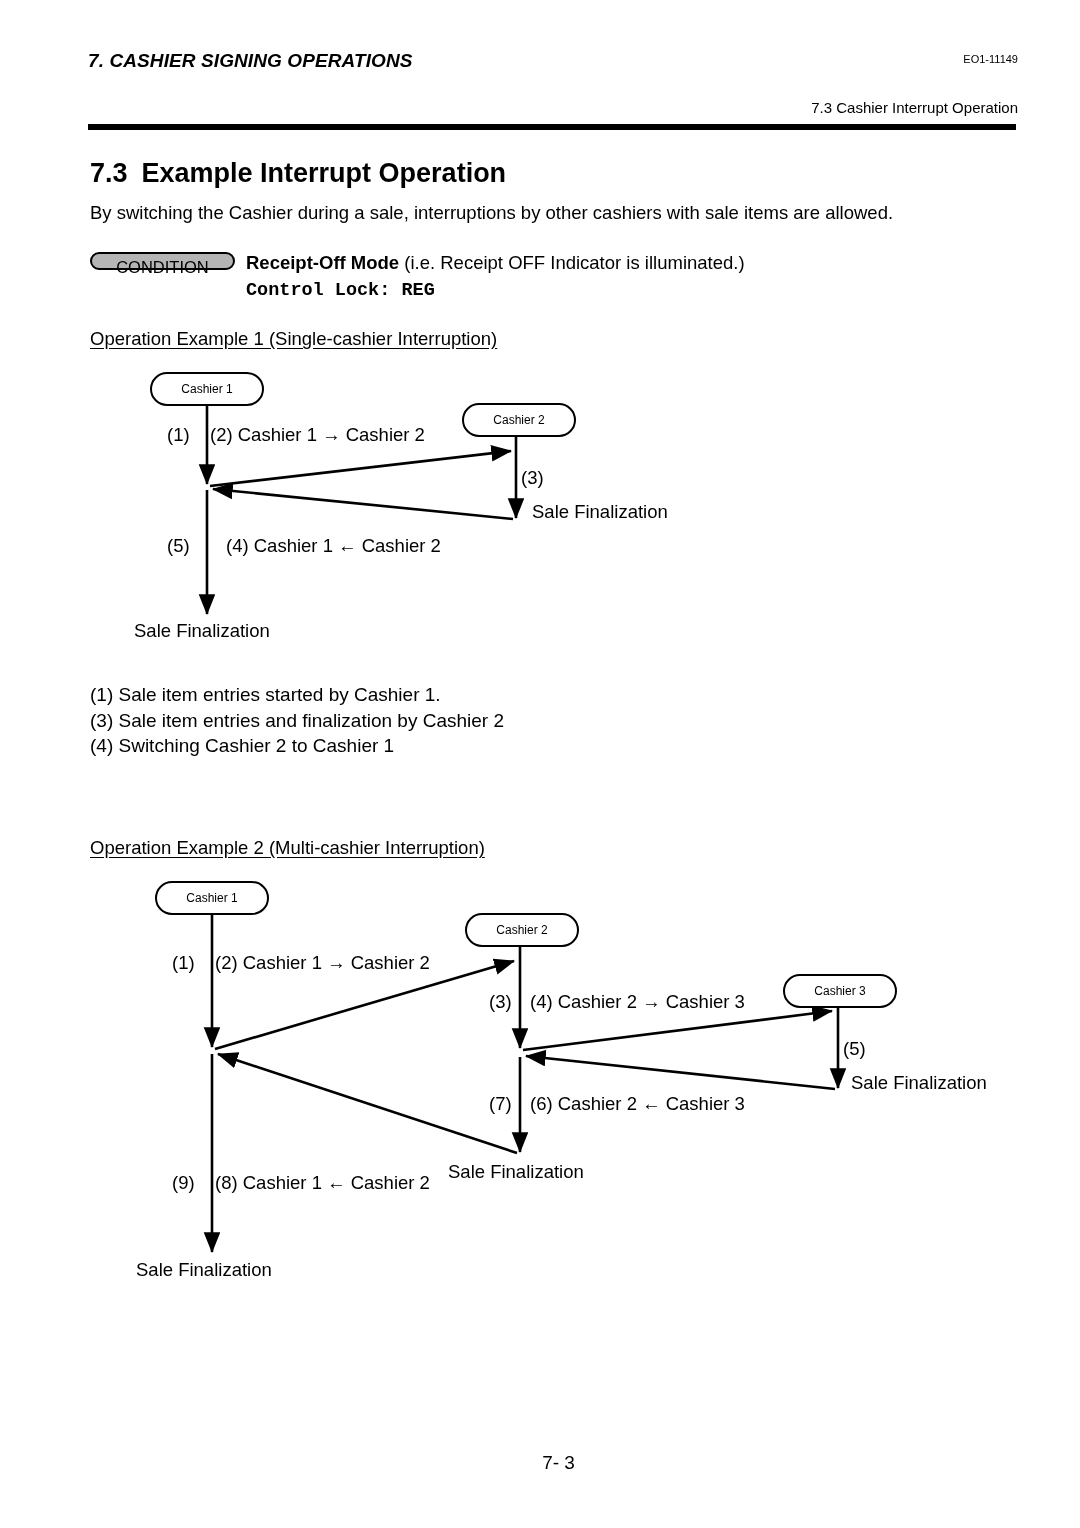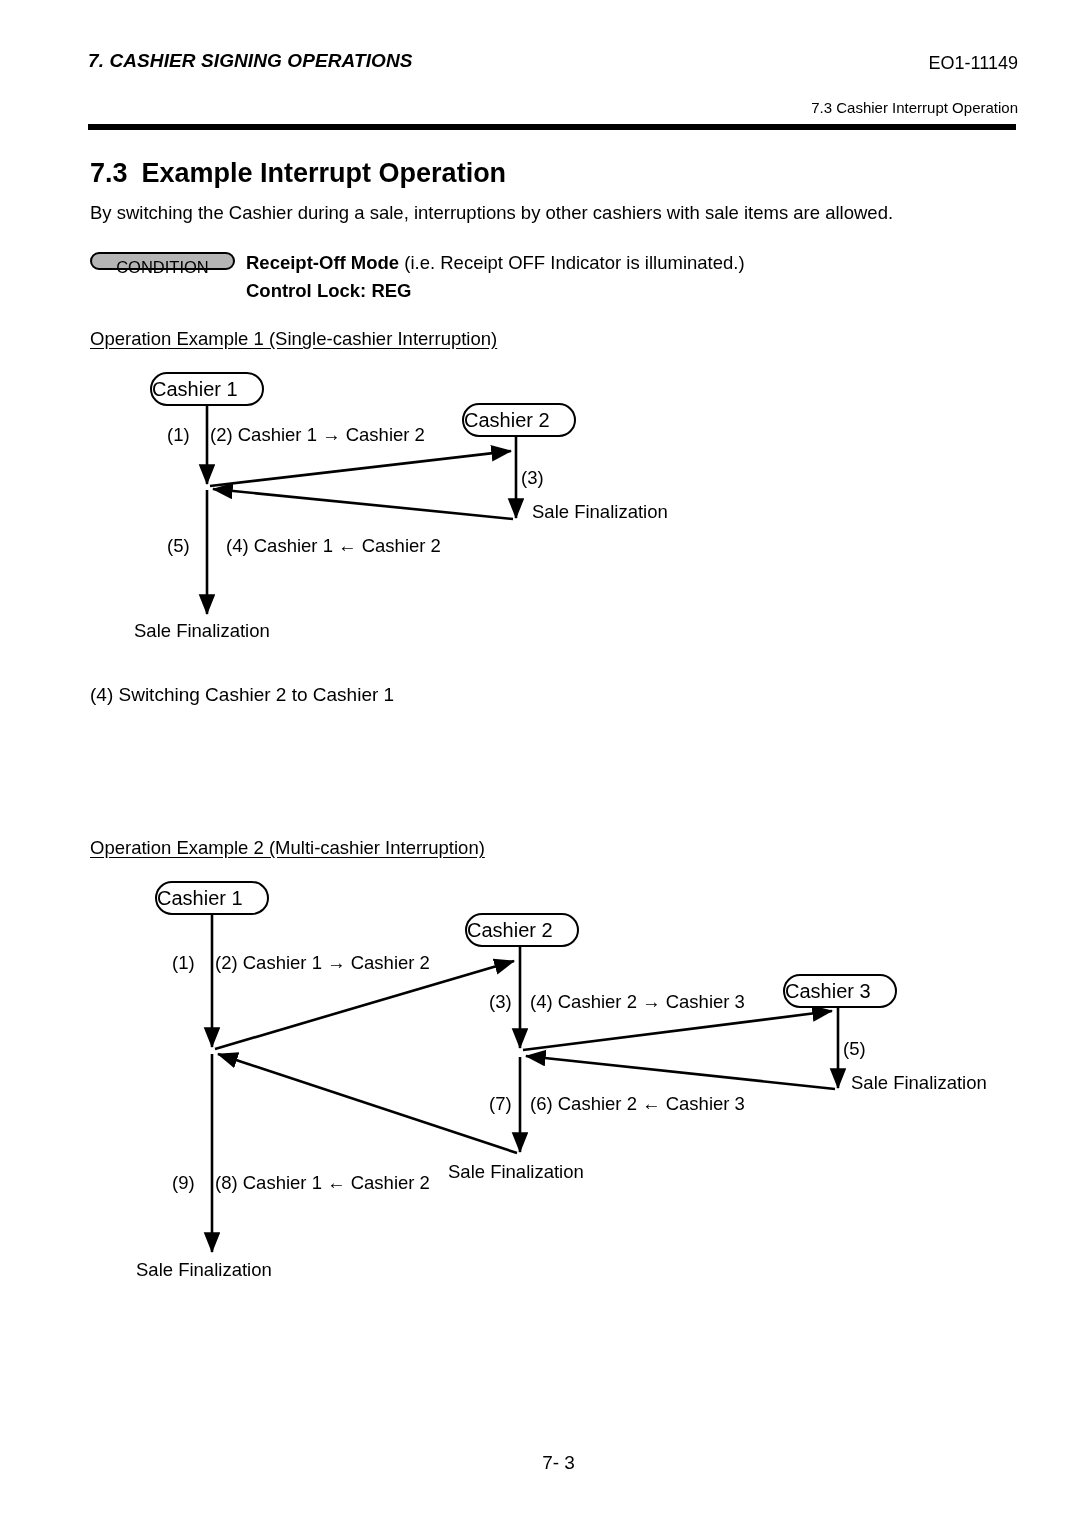--- a/index.html
+++ b/index.html
@@ -24,21 +24,21 @@
     font-size: 19px;
     font-weight: bold;
     letter-spacing: 0.1px;
     white-space: nowrap;
     font-style: italic;
   }
   #header-doc-code {
     position: absolute;
     right: 62px;
     top: 53px;
-    font-size: 18px;
+    font-size: 11px;
     white-space: nowrap;
   }
   #header-section-ref {
     position: absolute;
     right: 62px;
     top: 99px;
     font-size: 15px;
     white-space: nowrap;
   }
   #header-rule {
@@ -92,20 +92,21 @@
     white-space: nowrap;
   }
   #condition-line1 .bold { font-weight: bold; }
   #condition-line2 {
     position: absolute;
     left: 246px;
     top: 280px;
     font-size: 18.5px;
     font-weight: bold;
     white-space: nowrap;
+    font-family: Liberation Mono, monospace;
   }
 
   
   .example-caption {
     position: absolute;
     font-size: 18.5px;
     text-decoration: underline;
     text-underline-offset: 3px;
     white-space: nowrap;
   }
@@ -124,21 +125,22 @@
     line-height: 25.6px;
   }
 
   
   .node-pill {
     position: absolute;
     border: 2.5px solid #000000;
     border-radius: 22px;
     background: #ffffff;
     box-sizing: border-box;
-    font-size: 20px;
+    text-align: center;
+    font-size: 12px;
     white-space: nowrap;
     z-index: 3;
   }
 
   
   .diagram-label {
     position: absolute;
     font-size: 18.5px;
     white-space: nowrap;
     z-index: 2;
@@ -193,20 +195,22 @@
 
 <div class="diagram-label" style="left:167px; top:424px;">(1)</div>
 <div class="diagram-label" style="left:210px; top:424px;">(2) Cashier 1 → Cashier 2</div>
 <div class="diagram-label" style="left:521px; top:467px;">(3)</div>
 <div class="diagram-label" style="left:532px; top:501px;">Sale Finalization</div>
 <div class="diagram-label" style="left:167px; top:535px;">(5)</div>
 <div class="diagram-label" style="left:210px; top:535px;margin-left:16px;">(4) Cashier 1 ← Cashier 2</div>
 <div class="diagram-label" style="left:134px; top:620px;">Sale Finalization</div>
 
 <div id="steps-list">
+  <div class="step">(1) Sale item entries started by Cashier 1.</div>
+  <div class="step">(3) Sale item entries and finalization by Cashier 2</div>
   <div class="step">(4) Switching Cashier 2 to Cashier 1</div>
 </div>
 
 <div id="example2-caption" class="example-caption">Operation Example 2 (Multi-cashier Interruption)</div>
 
 <div class="node-pill" style="left:155px; top:881px; width:114px; height:34px; line-height:30px;">Cashier 1</div>
 <div class="node-pill" style="left:465px; top:913px; width:114px; height:34px; line-height:30px;">Cashier 2</div>
 <div class="node-pill" style="left:783px; top:974px; width:114px; height:34px; line-height:30px;">Cashier 3</div>
 
 <div class="diagram-label" style="left:172px; top:952px;">(1)</div>

